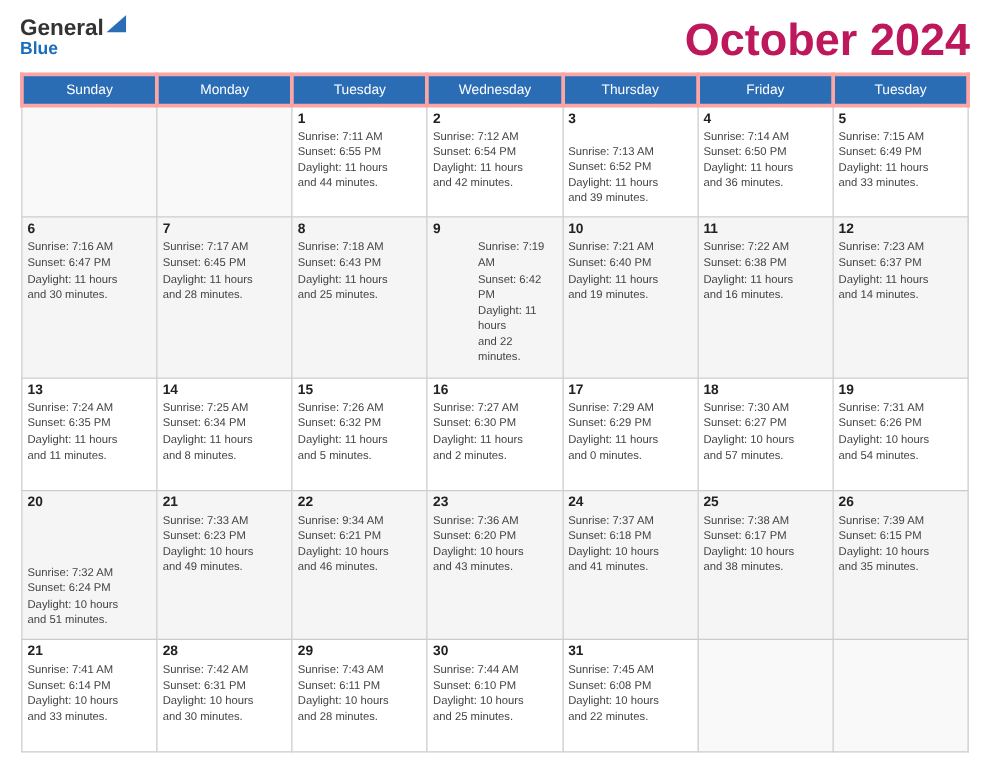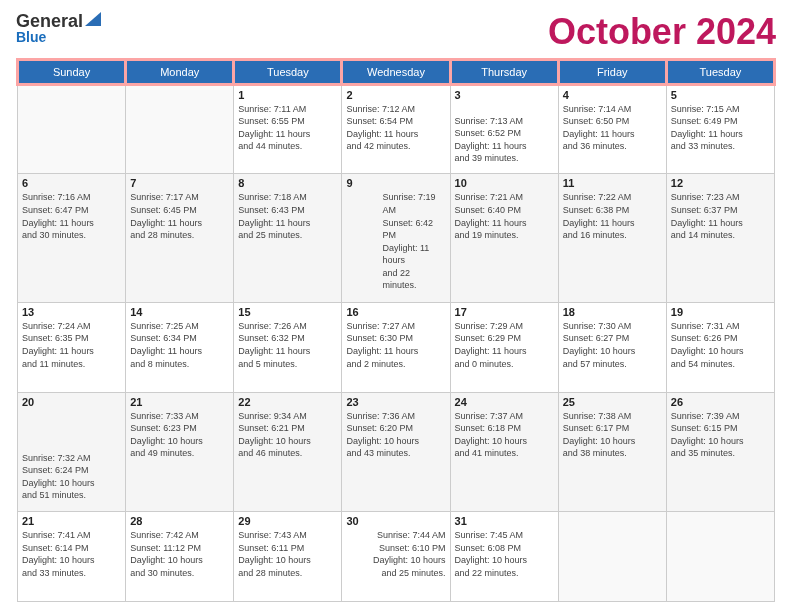--- a/index.html
+++ b/index.html
@@ -328,34 +328,34 @@
           <td>
             <div class="day-num">21</div>
             <div class="day-detail" style="white-space: pre-line;">Sunrise: 7:41 AM
 Sunset: 6:14 PM
 Daylight: 10 hours
 and 33 minutes.</div>
           </td>
           <td>
             <div class="day-num">28</div>
             <div class="day-detail" style="white-space: pre-line;">Sunrise: 7:42 AM
-Sunset: 11:12 PM
+Sunset: 6:31 PM
 Daylight: 10 hours
 and 30 minutes.</div>
           </td>
           <td>
             <div class="day-num">29</div>
             <div class="day-detail" style="white-space: pre-line;">Sunrise: 7:43 AM
 Sunset: 6:11 PM
 Daylight: 10 hours
 and 28 minutes.</div>
           </td>
           <td>
             <div class="day-num">30</div>
-            <div class="day-detail" style="white-space: pre-line; text-align: right;">Sunrise: 7:44 AM
+            <div class="day-detail" style="white-space: pre-line;">Sunrise: 7:44 AM
 Sunset: 6:10 PM
 Daylight: 10 hours
 and 25 minutes.</div>
           </td>
           <td>
             <div class="day-num">31</div>
             <div class="day-detail" style="white-space: pre-line;">Sunrise: 7:45 AM
 Sunset: 6:08 PM
 Daylight: 10 hours
 and 22 minutes.</div>

